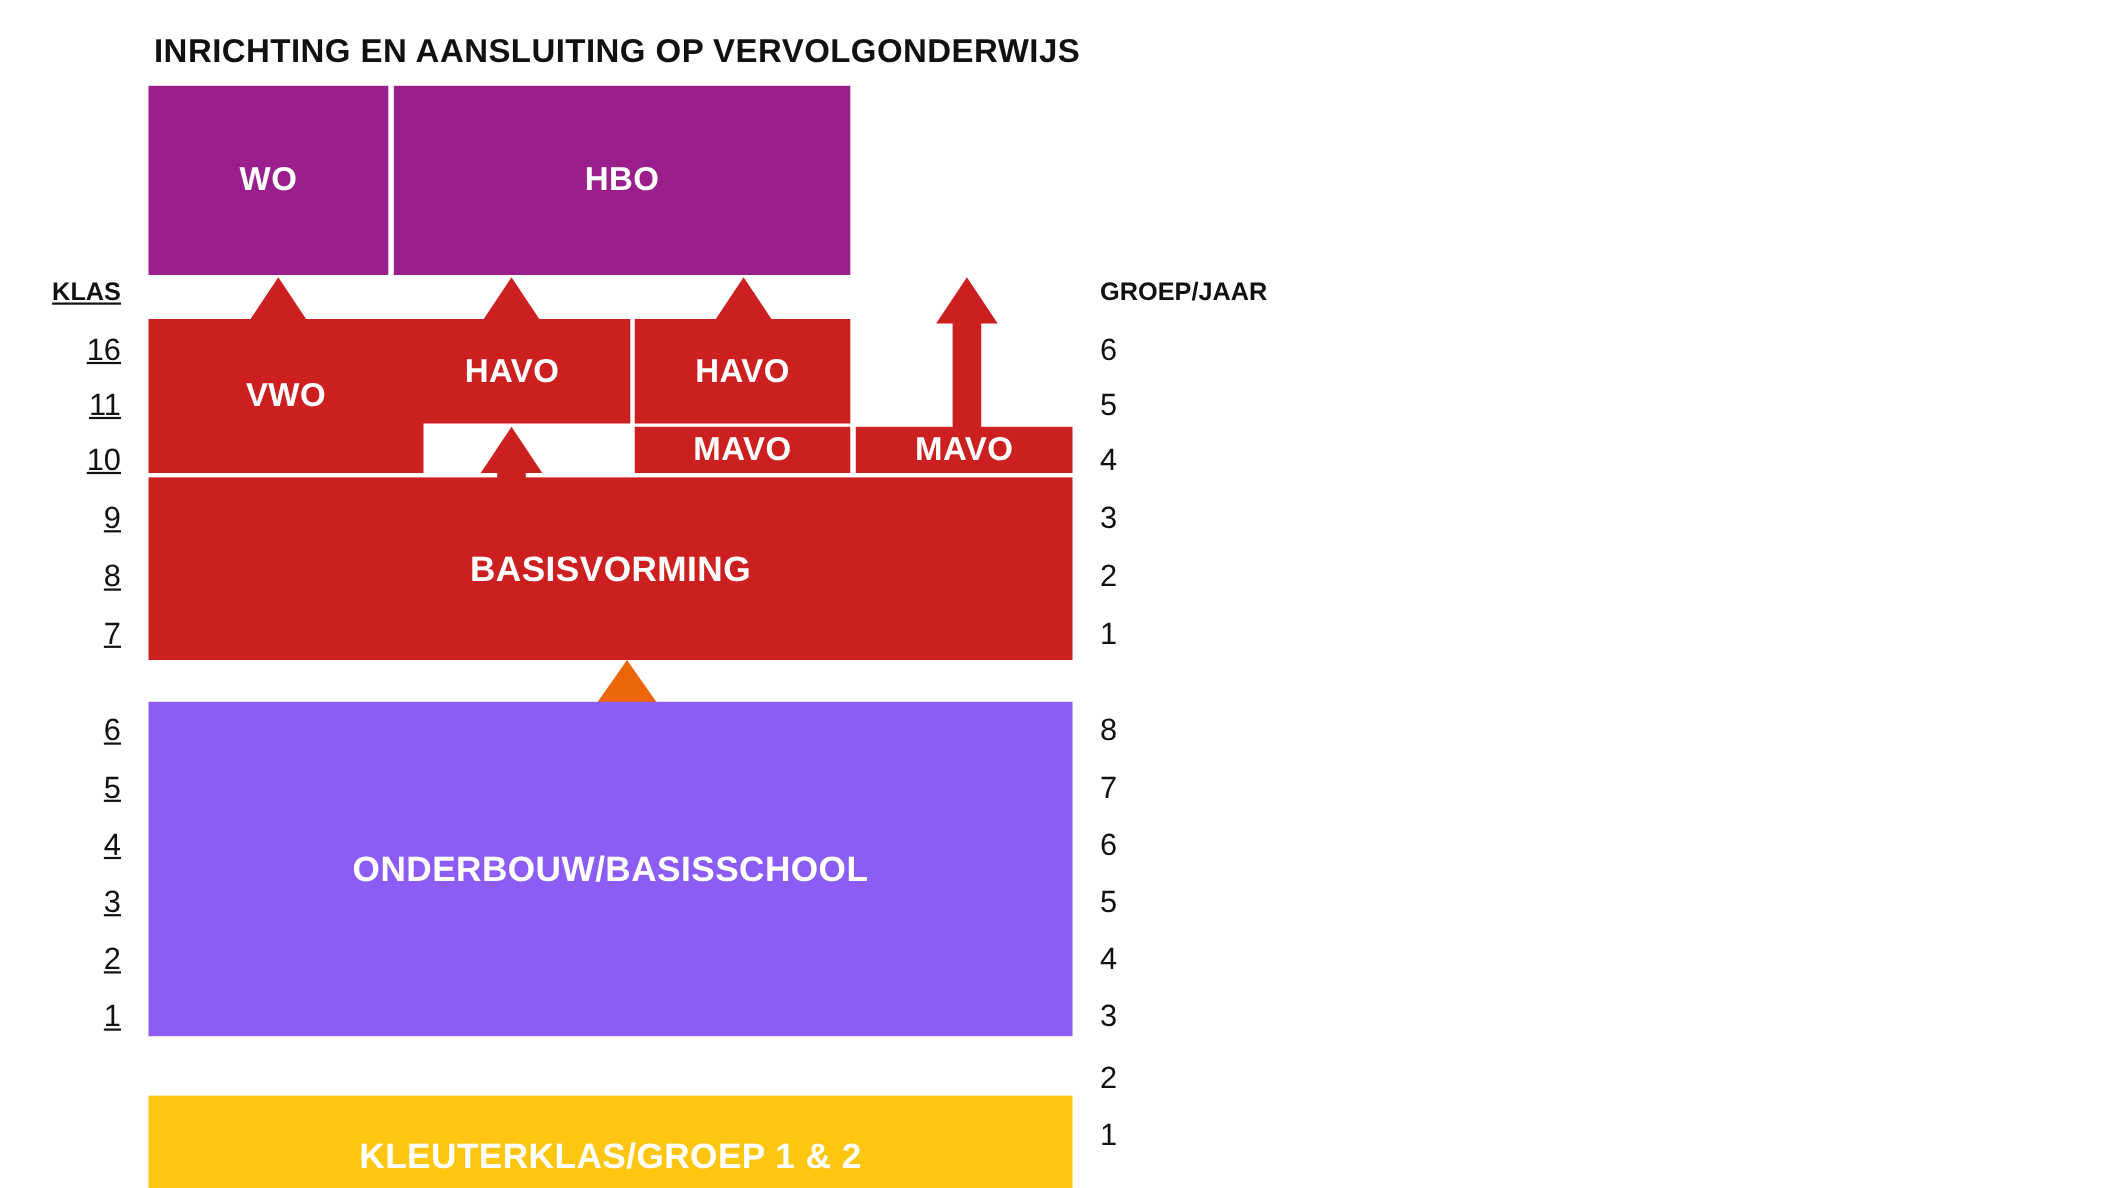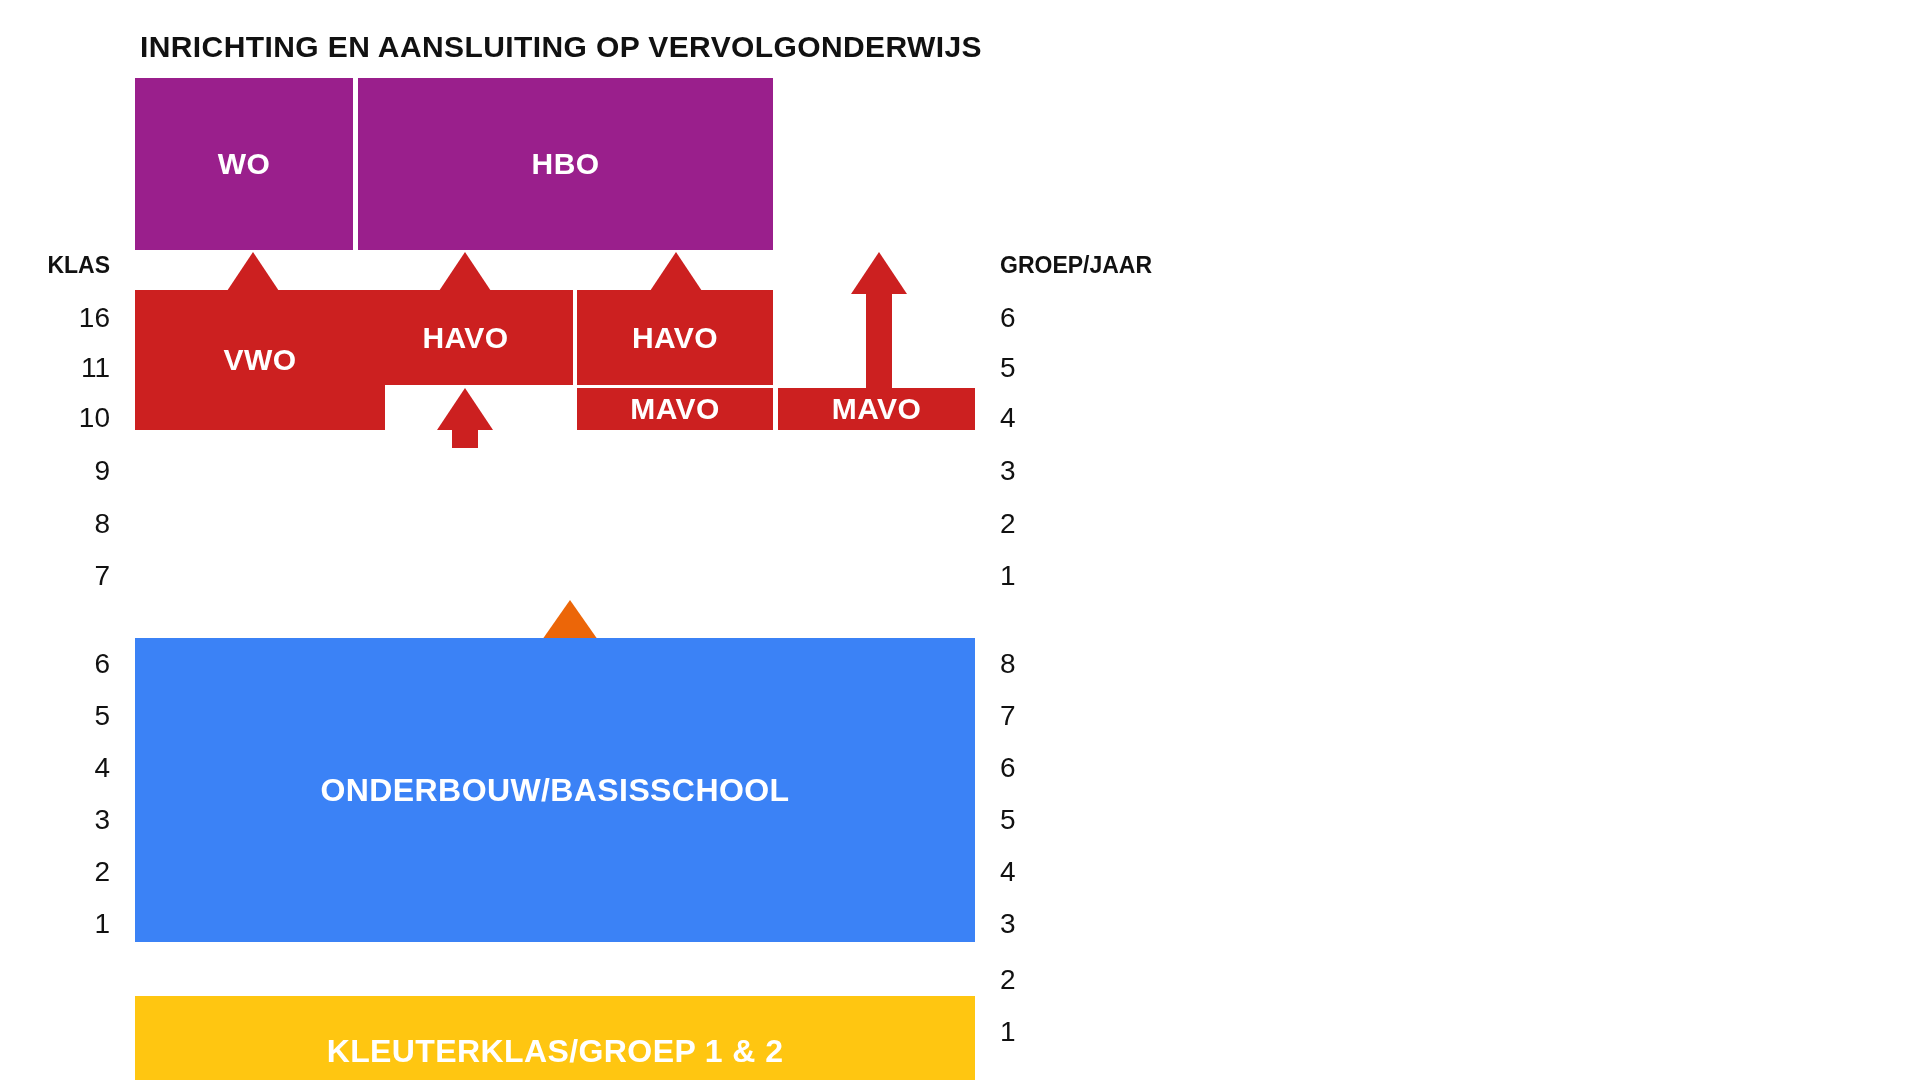--- a/index.html
+++ b/index.html
@@ -36,39 +36,39 @@
     align-items:center;
     justify-content:center;
     color:#ffffff;
     font-weight:bold;
     letter-spacing:0.4px;
     box-sizing:border-box;
     white-space:nowrap;
   }
   .purple{background:#9A1F8C;}
   .red{background:#CC2020;}
-  .orange{background:#3b82f6;}
+  .orange{background:#8b5cf6;}
   .yellow{background:#FFC611;}
 
   
   .axis-head{
     position:absolute;
     font-size:23px;
     font-weight:bold;
     color:#111111;
     white-space:nowrap;
   }
   .axis-num{
     position:absolute;
     font-size:28px;
     font-weight:normal;
     color:#111111;
     white-space:nowrap;
   }
-  .axis-left{text-align:right;}
+  .axis-left{text-align:right;text-decoration:underline;}
   .axis-right{text-align:left;}
 
   
   .arrow-head{
     position:absolute;
     width:0;height:0;
     border-left:28px solid transparent;
     border-right:28px solid transparent;
     border-bottom:42px solid #CC2020;
   }
@@ -122,20 +122,23 @@
   <div class="blk red" style="left:577px; top:388px; width:196px; height:42px; font-size:30px;">
     <span>MAVO</span>
   </div>
   <div class="blk red" style="left:778px; top:388px; width:197px; height:42px; font-size:30px;">
     <span>MAVO</span>
   </div>
 
   <div class="arrow-head" style="left:437px; top:388px;"></div>
   <div class="arrow-shaft" style="left:452px; top:428px; width:26px; height:20px;"></div>
 
+  <div class="blk red" style="left:135px; top:434px; width:840px; height:166px; font-size:32px;">
+    <span>BASISVORMING</span>
+  </div>
 
   <div class="arrow-head-orange" style="left:542px; top:600px;"></div>
 
   <div class="blk orange" style="left:135px; top:638px; width:840px; height:304px; font-size:32px;">
     <span>ONDERBOUW/BASISSCHOOL</span>
   </div>
 
   <div class="blk yellow" style="left:135px; top:996px; width:840px; height:110px; font-size:32px;">
     <span>KLEUTERKLAS/GROEP 1 &amp; 2</span>
   </div>

